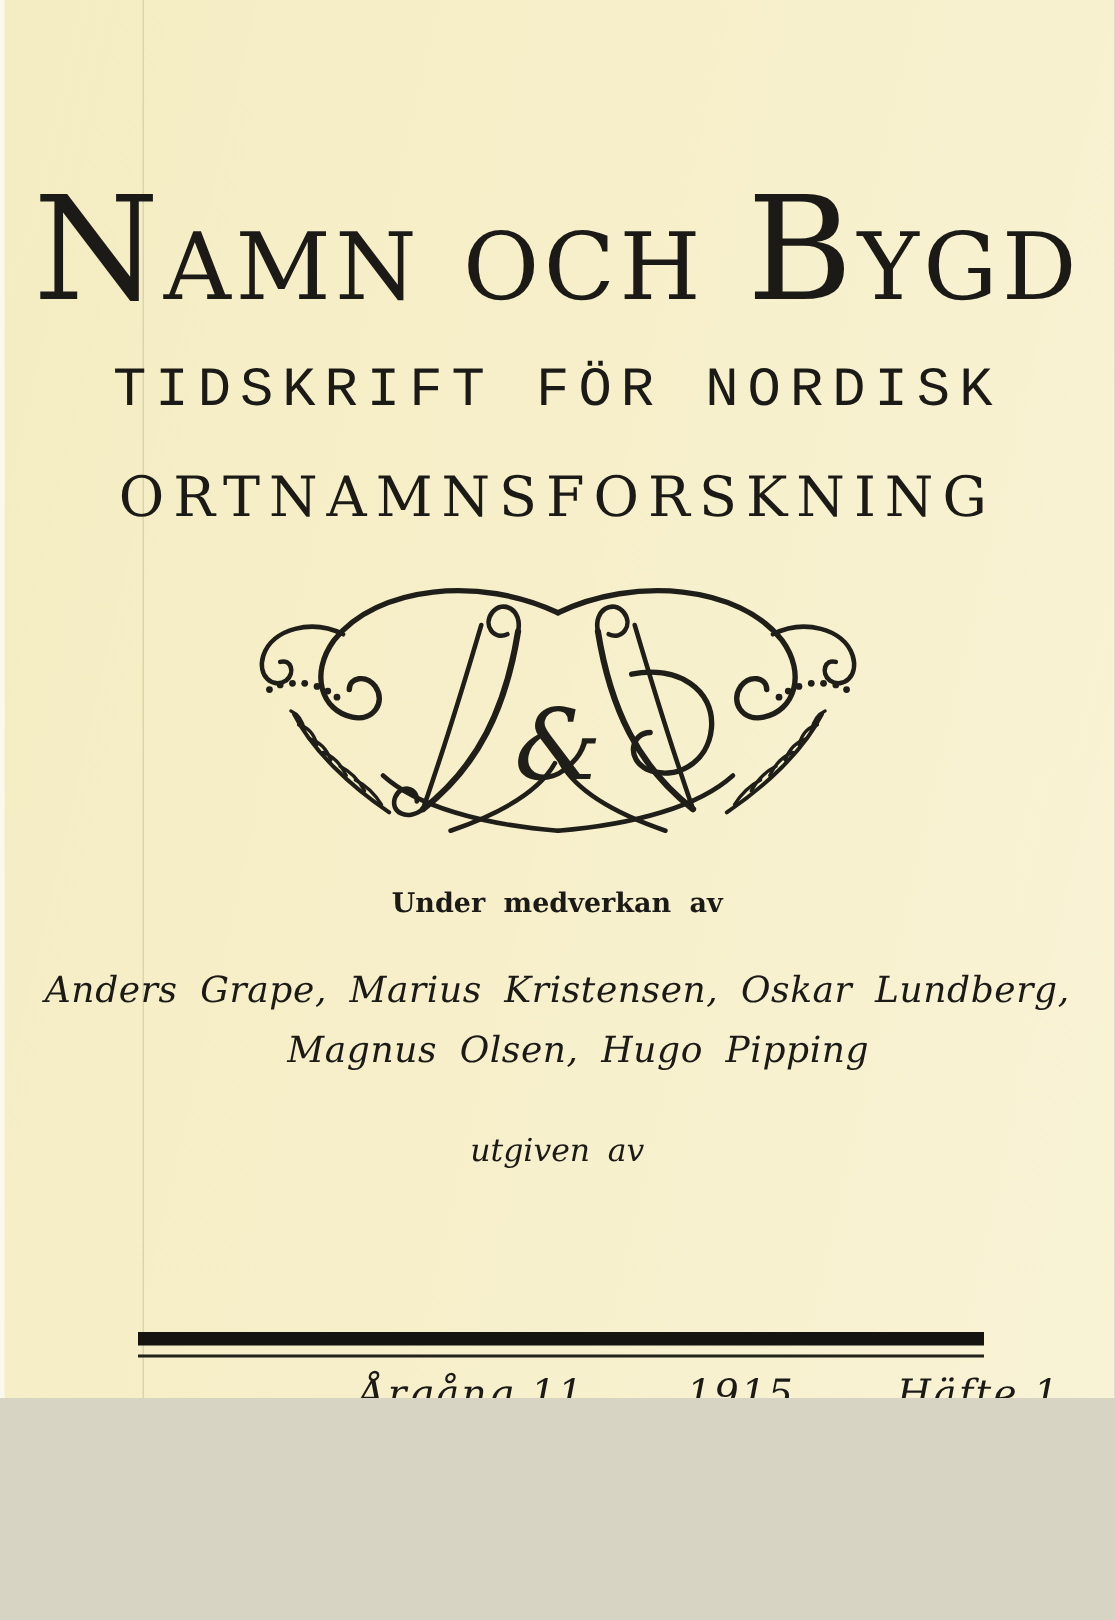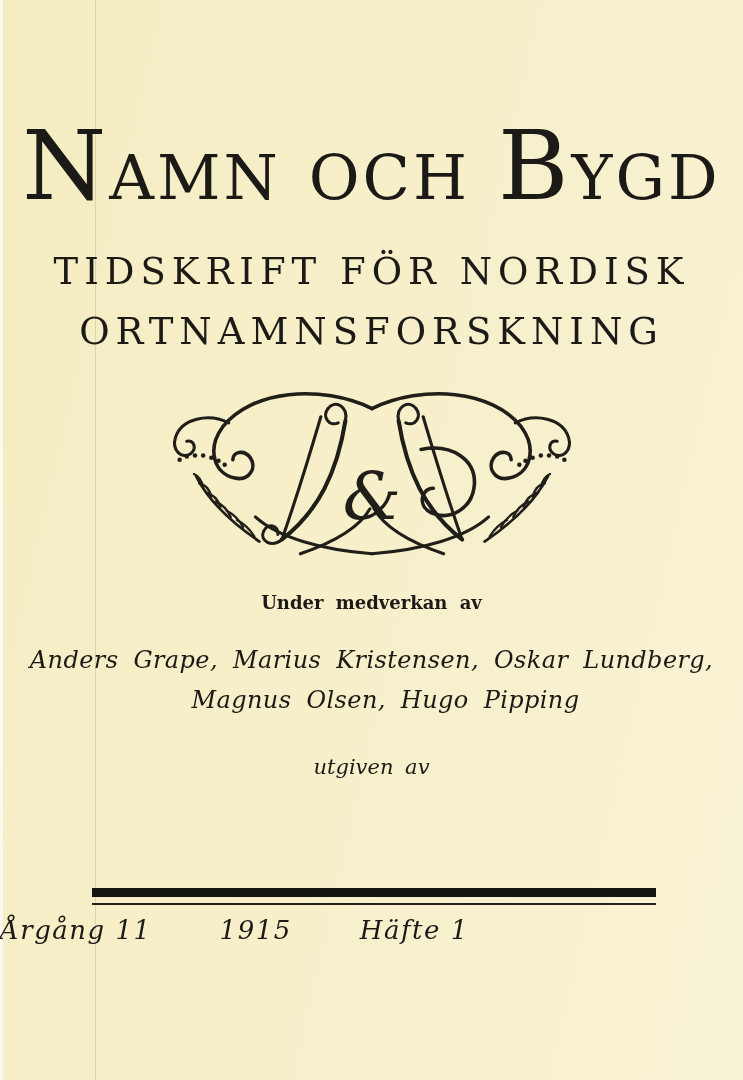--- a/index.html
+++ b/index.html
@@ -1,19 +1,19 @@
 <!DOCTYPE html>
 <html><head>
 <meta charset="utf-8">
 <style>
   * { margin:0; padding:0; box-sizing:border-box; }
   html,body { background:#d8d4c4; }
   .page {
     position:relative;
-    width:743px; height:1080px;
+    width:743px; height:932px;
     margin:0 auto;
     background:linear-gradient(103deg, #f4edc3 0%, #f6efc9 45%, #f9f3d6 100%);
     overflow:hidden;
     font-family:"DejaVu Serif", serif;
     color:#1b1a17;
   }
   .edge-strip {
     position:absolute; left:0; top:0; bottom:0; width:3px;
     background:#fbf9ee;
   }
@@ -23,21 +23,21 @@
   }
   .center-line { position:absolute; left:0; right:0; text-align:center; }
 
   
   .title-line { top:118px; letter-spacing:3px; white-space:nowrap; }
   .t-big   { font-size:96px; line-height:1; }
   .t-small { font-size:62px; line-height:1; }
   .t-word  { margin-left:28px; }
 
   .subtitle { font-size:37px; letter-spacing:6px; white-space:nowrap; }
-  .subtitle-1 { top:250px; }
+  .subtitle-1 { top:240px;font-family:Liberation Mono, monospace; }
   .subtitle-2 { top:310px; }
 
   
   .ornament-wrap { position:absolute; top:386px; left:50%; transform:translateX(-50%); }
 
   
   .contrib-heading { top:592px; font-size:18px; font-weight:bold; word-spacing:6px; }
   .contrib-line { font-size:24px; font-style:italic; word-spacing:7px; letter-spacing:0.4px; }
   .contrib-1 { top:646px; }
   .contrib-2 { top:686px;padding-left:28px; }
@@ -47,21 +47,21 @@
   .pub-name { top:763px; font-style:italic; letter-spacing:6px; white-space:nowrap; }
   .p-big   { font-size:38px; line-height:1; }
   .p-small { font-size:29px; line-height:1; }
   .p-word  { margin-left:18px; }
 
   
   .rule-thick { position:absolute; top:888px; left:92px; width:564px; height:9px; background:#151410; }
   .rule-thin  { position:absolute; top:903px; left:92px; width:564px; height:2px; background:#23211c; }
   .issue-line {
     position:absolute; top:915px; left:0; right:36px;
-    display:flex; justify-content:flex-start; gap:68px;
+    display:flex; justify-content:flex-end; gap:68px;
     font-size:26px; font-style:italic; letter-spacing:1.5px;
   }
 </style>
 </head>
 <body>
 
 <div class="page">
 
   <div class="edge-strip"></div>
   <div class="fold-line"></div>

